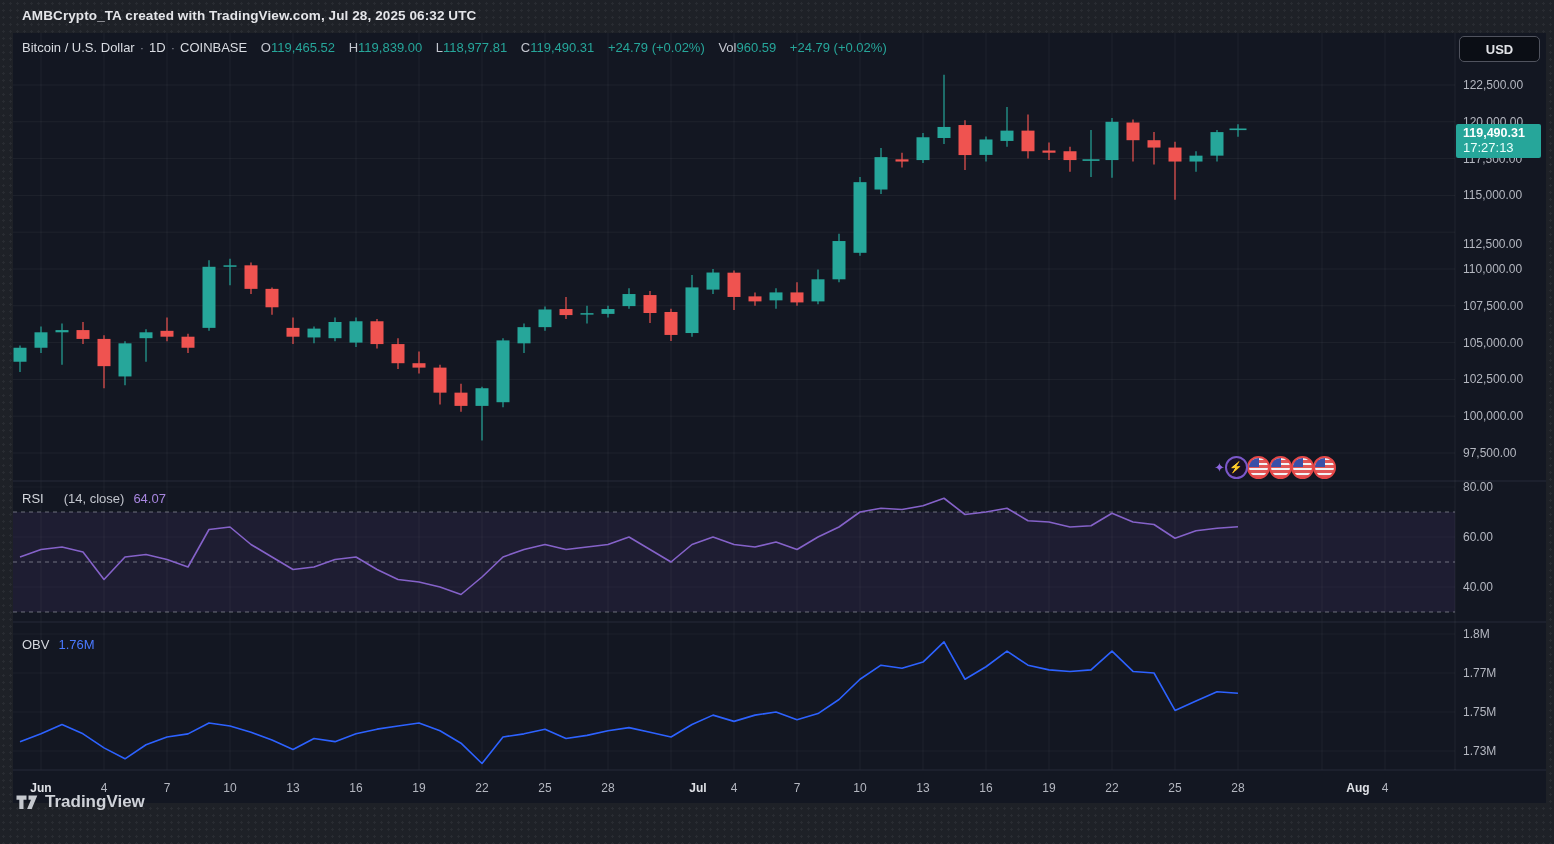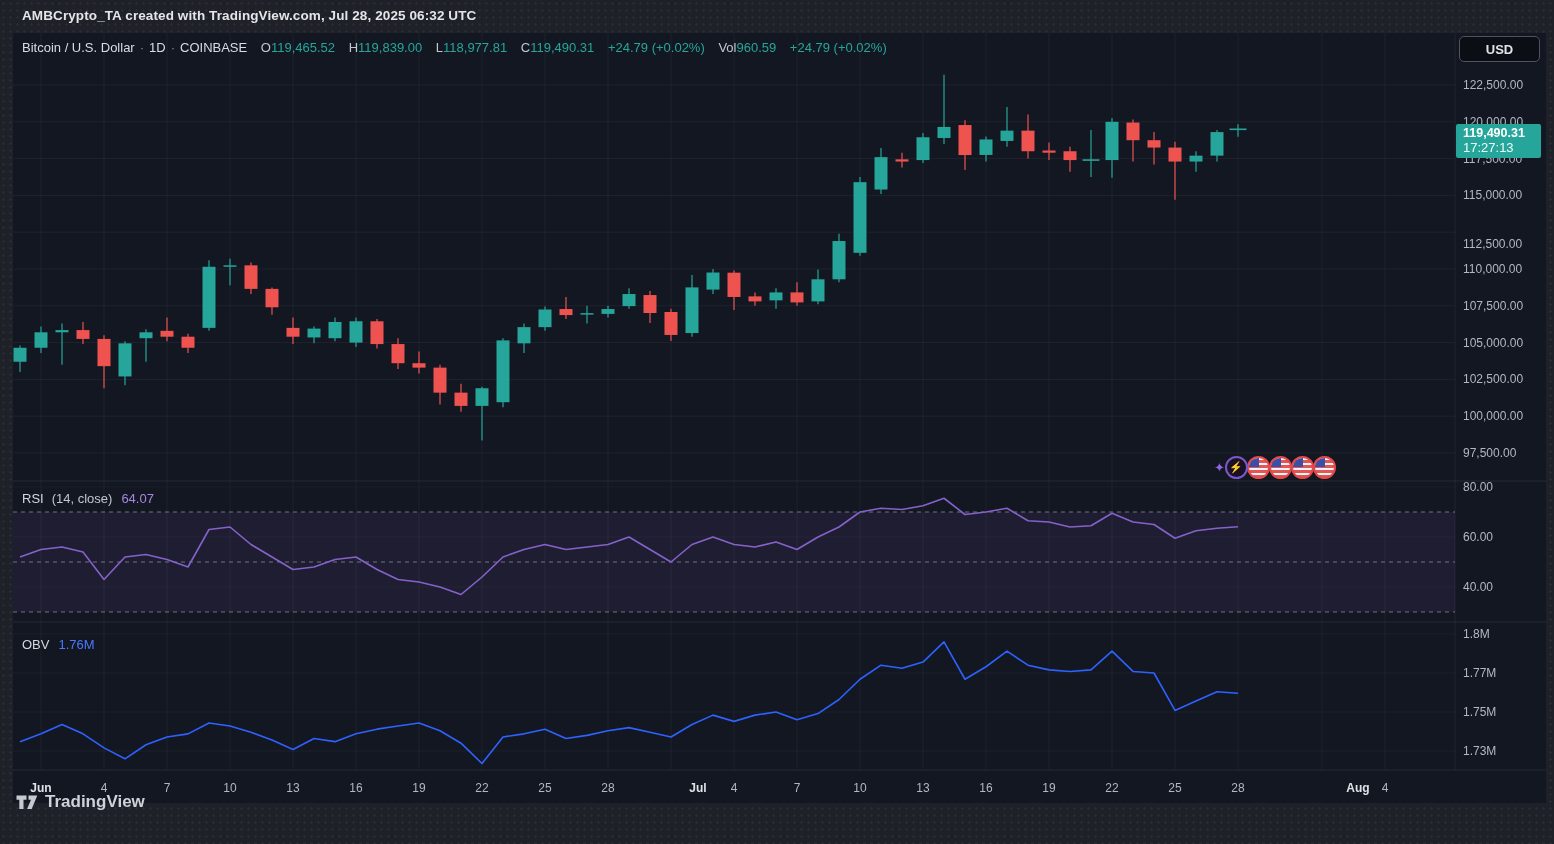--- a/index.html
+++ b/index.html
@@ -16,21 +16,21 @@
   .symbar .tok{margin-left:10px;color:#c3c6cf;}
   .symbar .val{color:#26a69a;}
   .usd-btn{position:absolute;left:1459px;top:36px;width:81px;height:26px;background:#0b0e15;
     border:1.5px solid #50535e;border-radius:5px;color:#e2e3e7;font-size:13px;font-weight:700;
     font-family:"Liberation Sans",sans-serif;text-align:center;line-height:23px;padding:0;cursor:pointer;}
   .price-tag{position:absolute;left:1456px;top:124px;width:85px;height:34px;background:#26a69a;border-radius:2px;
     color:#fff;padding:2px 0 0 7px;box-sizing:border-box;z-index:5;}
   .price-tag .p{font-size:12.5px;font-weight:700;line-height:15px;}
   .price-tag .t{font-size:13px;color:#eafffb;line-height:14px;}
   .legend{position:absolute;font-size:13px;color:#d4d7dd;white-space:nowrap;}
-  .legend .params{color:#c2c5cd;margin-left:8px;}
+  .legend .params{color:#c2c5cd;margin-left:20px;}
   .legend .v-rsi{color:#a886e0;margin-left:9px;}
   .legend .v-obv{color:#4a79ff;margin-left:9px;}
   .axlbl{position:absolute;font-size:12px;color:#b4b7c0;line-height:14px;}
   .tlbl{position:absolute;top:781px;font-size:12px;color:#b4b7c0;transform:translateX(-50%);}
   .tlbl.major{color:#dfe1e6;font-weight:700;}
   .events{position:absolute;left:1214px;top:454px;height:26px;display:flex;align-items:center;z-index:4;}
   .spark{color:#8e67e0;font-size:13px;margin-right:1px;}
   .evt-circle{width:23px;height:23px;border-radius:50%;box-sizing:border-box;margin-left:-1px;position:relative;overflow:hidden;cursor:pointer;}
   .evt-bolt{border:2px solid #7a58c9;background:#191126;color:#8e67e0;font-size:11px;line-height:19px;text-align:center;z-index:2;}
   .evt-flag{border:2px solid #e64747;background:repeating-linear-gradient(180deg,#f2f2f4 0 2.5px,#e15656 2.5px 5px);}

